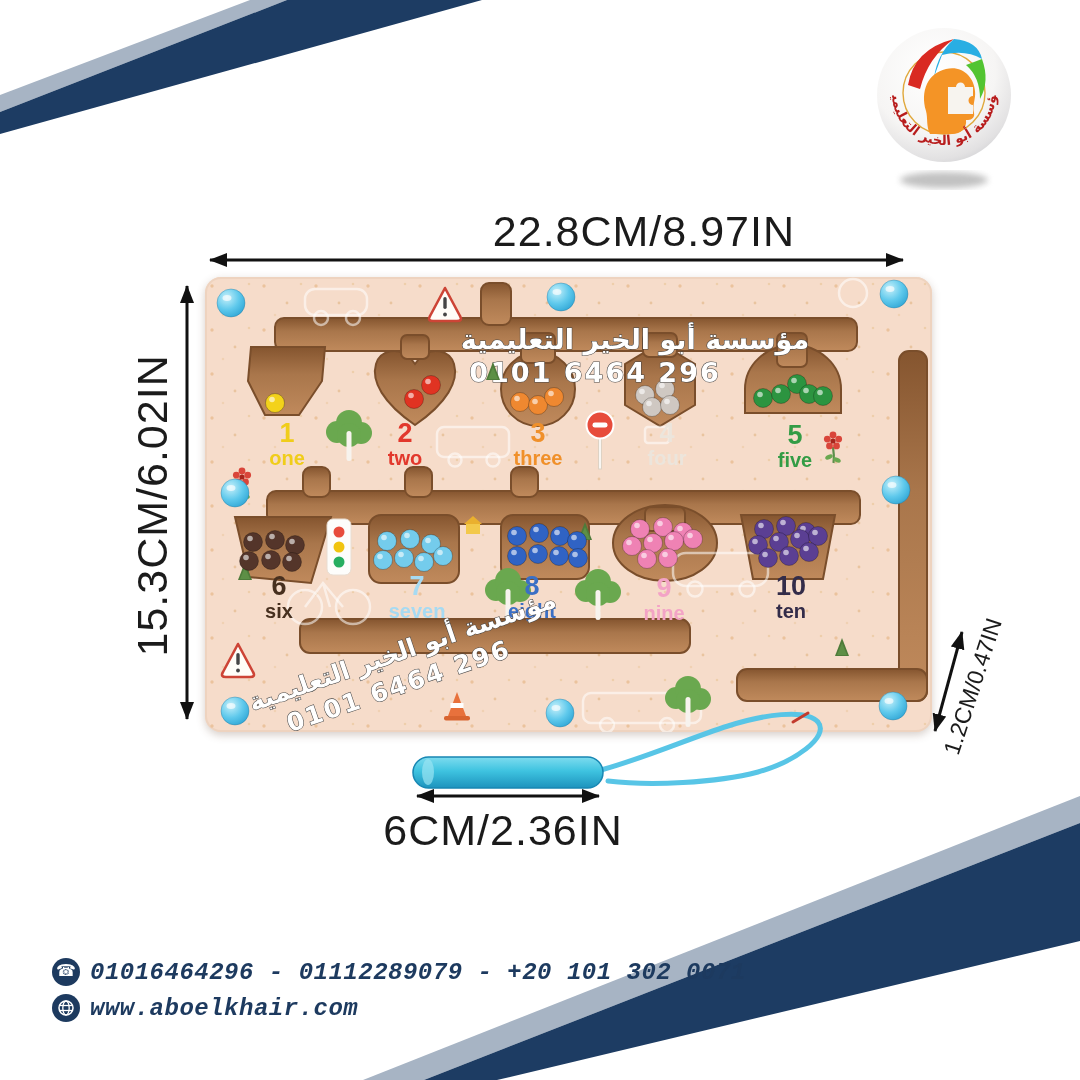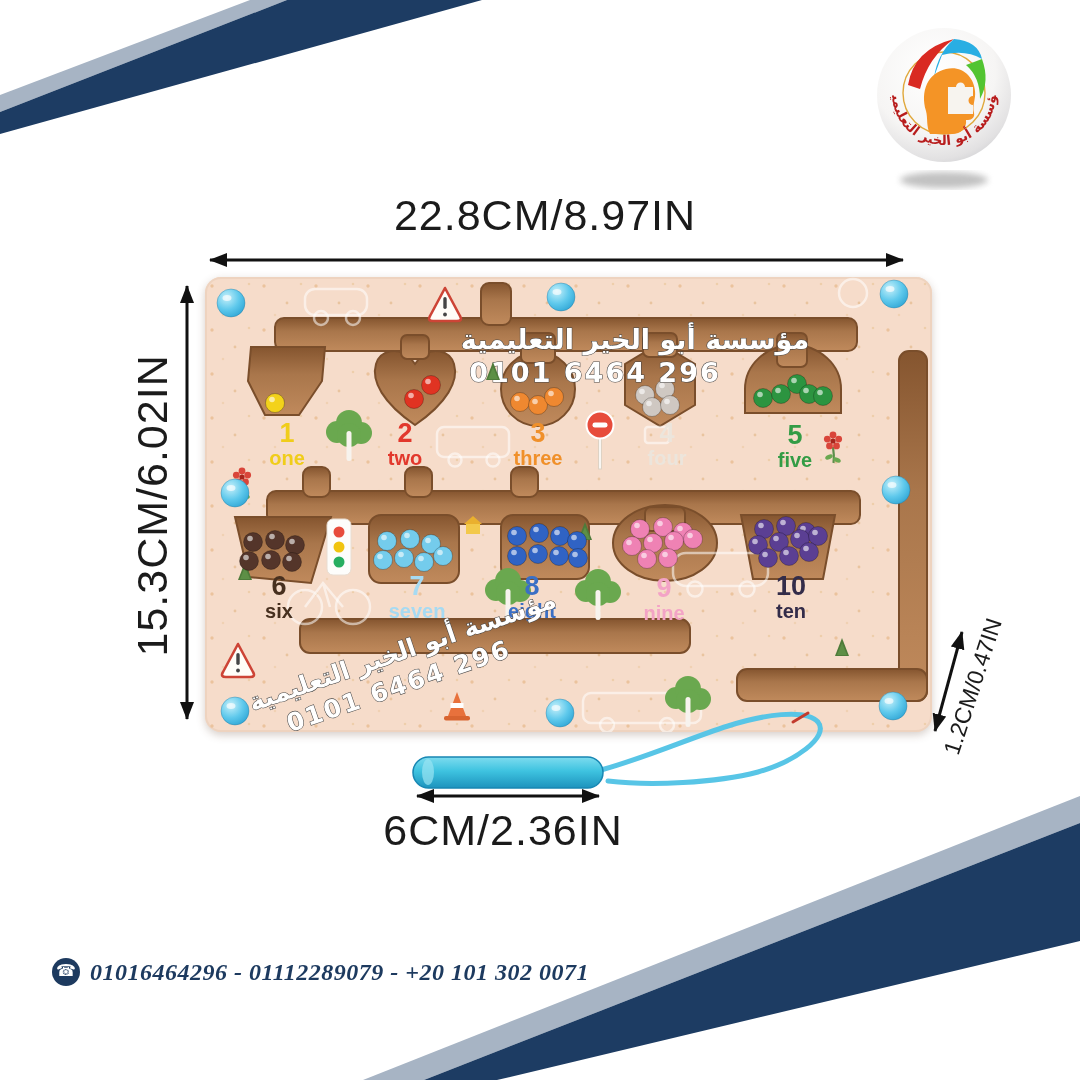--- a/index.html
+++ b/index.html
@@ -3,38 +3,38 @@
 <meta charset="utf-8">
 <style>
   html,body{margin:0;padding:0;background:#e9e9e9;}
   .stage{position:relative;width:1080px;height:1080px;background:#ffffff;overflow:hidden;
          font-family:"Liberation Sans",sans-serif;}
   .stage svg{display:block;}
   .abs{position:absolute;}
   
   .dim{position:absolute;color:#1b1b1b;font-weight:400;text-align:center;
        font-family:"Liberation Sans",sans-serif;white-space:nowrap;}
-  .dim-top{left:295px;top:191px;width:500px;font-size:43px;letter-spacing:1px;}
+  .dim-top{left:295px;top:207px;width:500px;font-size:43px;letter-spacing:1px;text-align:right;}
   .dim-left{left:2px;top:482px;width:300px;font-size:43px;letter-spacing:1px;
             transform:rotate(-90deg);}
   .dim-right{left:888px;top:673px;width:170px;font-size:23px;transform:rotate(-72deg);}
   .dim-pen{left:303px;top:806px;width:400px;font-size:43px;letter-spacing:1px;text-align:center;}
   
   .board{position:absolute;left:205px;top:277px;width:727px;height:455px;
          background:#f6dcca;border-radius:16px;
          box-shadow:0 3px 8px rgba(90,60,40,.25), inset 0 0 0 2px #eed3bf;}
   
   .contact{position:absolute;left:52px;top:958px;display:flex;flex-direction:column;gap:8px;}
   .contact-row{display:flex;align-items:center;gap:10px;}
   .contact-icon{width:28px;height:28px;border-radius:50%;background:#1d3a5f;
                 display:flex;align-items:center;justify-content:center;flex:0 0 28px;}
   .contact-icon .glyph{color:#ffffff;font-size:16px;line-height:1;
                        font-family:"DejaVu Sans",sans-serif;transform:translateY(-1px);}
   .contact-text{color:#1d3a5f;font-size:24px;font-weight:bold;font-style:italic;
-                letter-spacing:.5px;font-family:Liberation Serif, serif;}
+                letter-spacing:.5px;font-family:Liberation Mono, monospace;}
   .wm-text{font-family:"DejaVu Sans",sans-serif;font-weight:bold;fill:#ffffff;
            stroke:#474747;stroke-width:1.1px;paint-order:stroke;}
   .num-label{font-family:"Liberation Sans",sans-serif;font-weight:bold;text-anchor:middle;}
   .ch{fill:url(#woodGrad);stroke:#7a4e2b;stroke-width:2;}
   .doodle{fill:none;stroke:rgba(255,255,255,.55);stroke-width:2.5;}
 </style>
 </head>
 <body>
 
 <div class="stage">
@@ -517,14 +517,25 @@
   <div class="dim dim-right">1.2CM/0.47IN</div>
   <div class="dim dim-pen">6CM/2.36IN</div>
 
   <div class="contact">
     <div class="contact-row">
       <div class="contact-icon">
         <span class="glyph">☎</span>
       </div>
       <span class="contact-text">01016464296 - 01112289079 - +20 101 302 0071</span>
     </div>
+    <div class="contact-row">
+      <div class="contact-icon">
+        <svg width="18" height="18" viewBox="0 0 18 18">
+          <circle cx="9" cy="9" r="7" fill="none" stroke="#fff" stroke-width="1.5"></circle>
+          <ellipse cx="9" cy="9" rx="3.2" ry="7" fill="none" stroke="#fff" stroke-width="1.3"></ellipse>
+          <line x1="2" y1="6.5" x2="16" y2="6.5" stroke="#fff" stroke-width="1.3"></line>
+          <line x1="2" y1="11.5" x2="16" y2="11.5" stroke="#fff" stroke-width="1.3"></line>
+        </svg>
+      </div>
+      <span class="contact-text">www.aboelkhair.com</span>
+    </div>
   </div>
 </div>
 
 </body></html>

